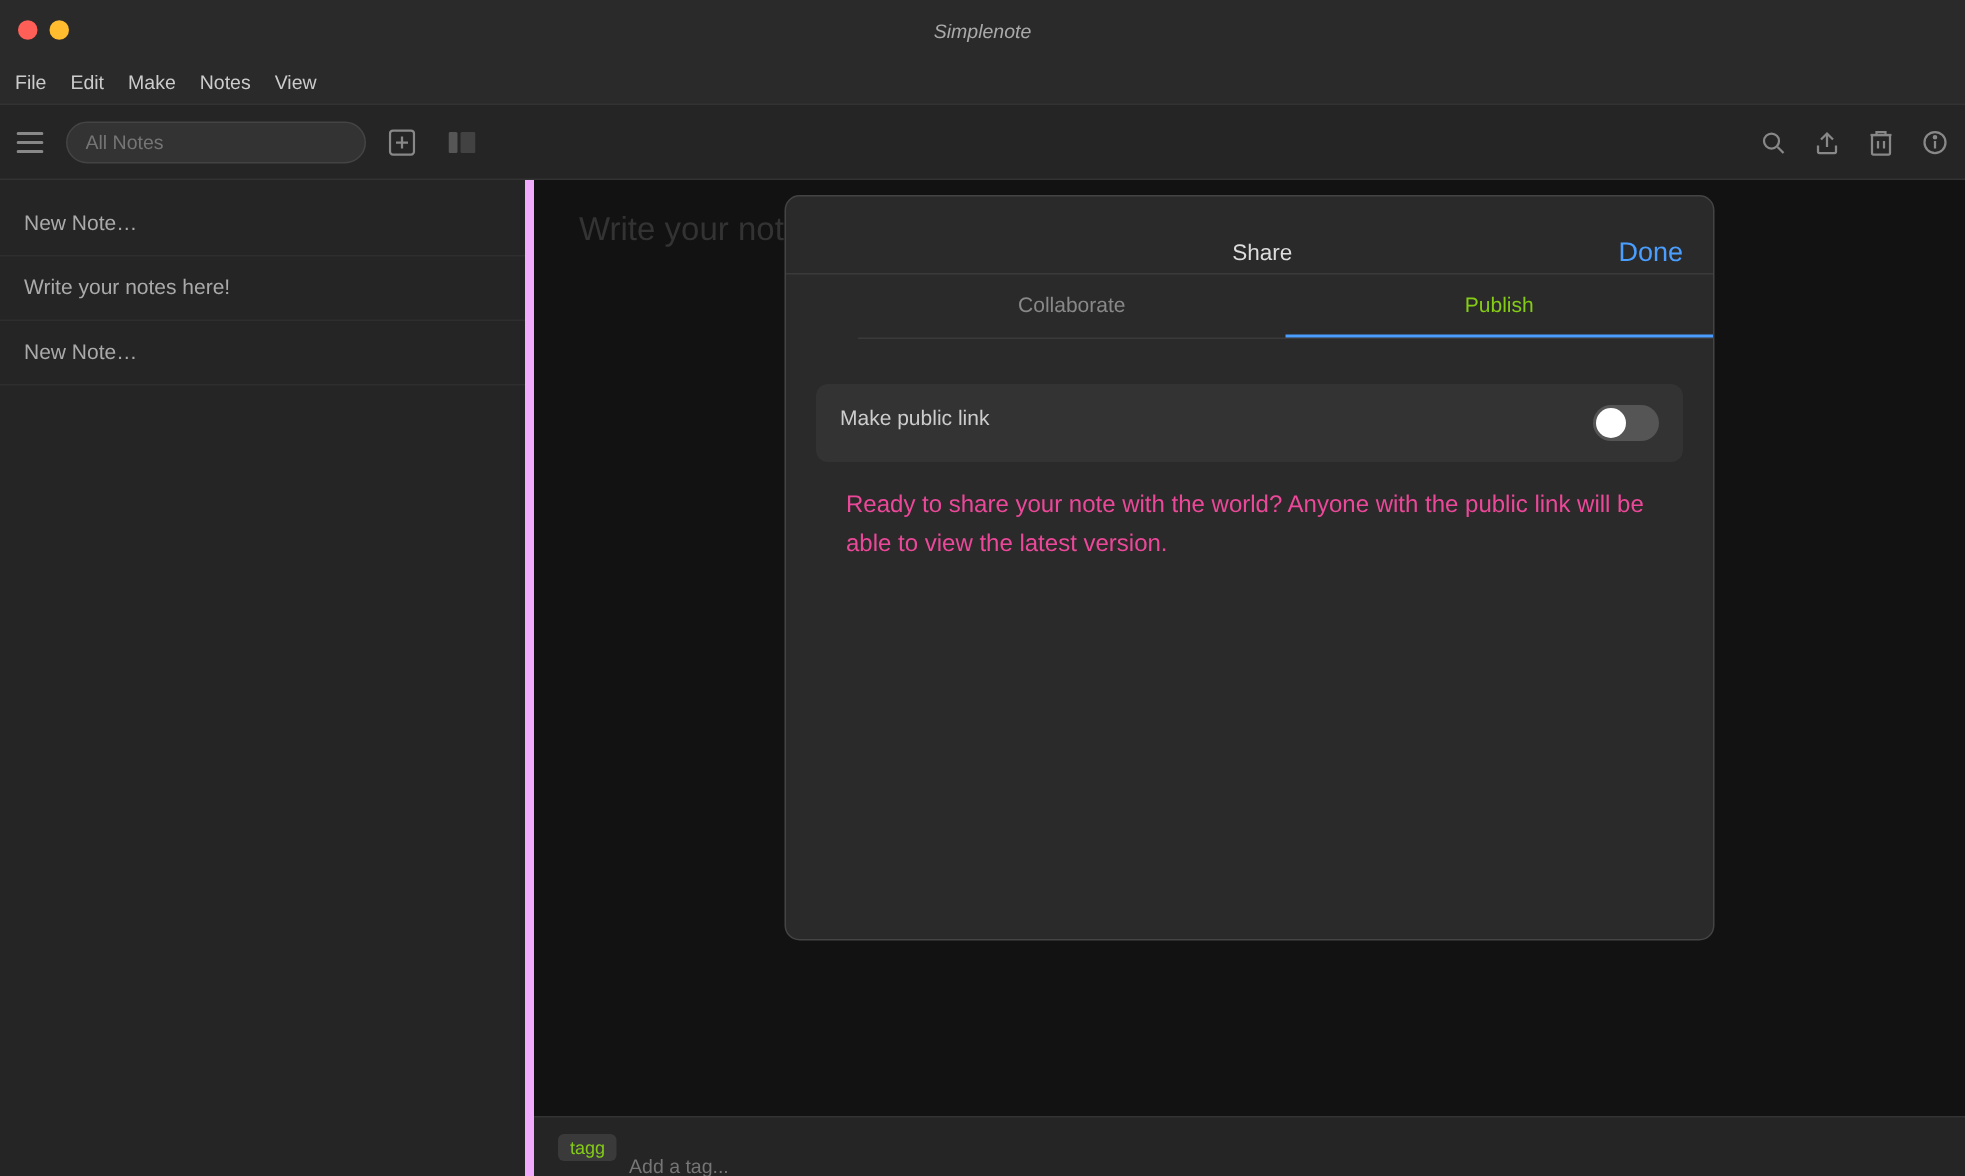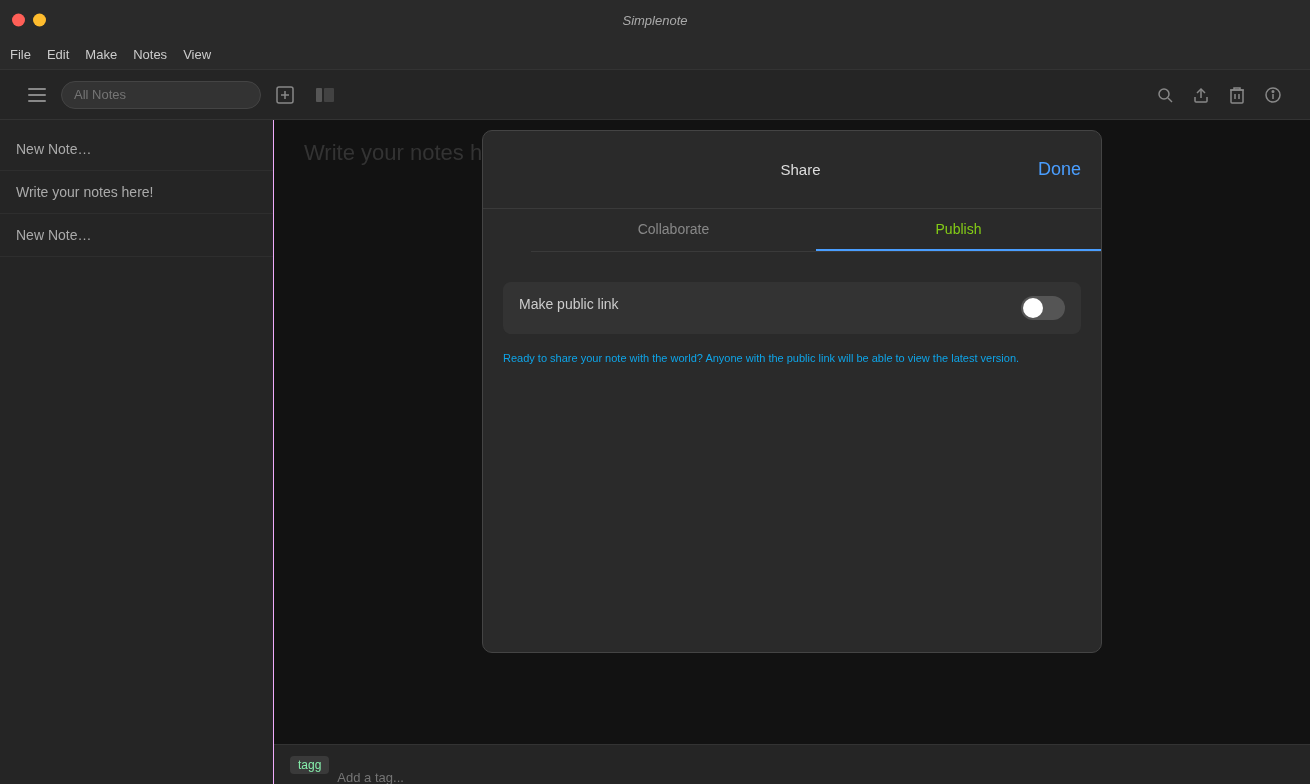--- a/index.html
+++ b/index.html
@@ -59,21 +59,21 @@
       color: #ccc;
       cursor: pointer;
     }
 
     
     .toolbar {
       height: 50px;
       background: #252525;
       display: flex;
       align-items: center;
-      padding: 0 21px;
+      padding: 0 4px;
       border-bottom: 1px solid #333;
       gap: 8px;
     }
     .toolbar-icon {
       width: 32px;
       height: 32px;
       display: flex;
       align-items: center;
       justify-content: center;
       cursor: pointer;
@@ -109,23 +109,23 @@
     }
 
     
     .main-layout {
       display: flex;
       height: calc(784px - 40px - 30px - 50px);
     }
 
     
     .sidebar {
-      width: 274px;
+      width: 356px;
       background: #252525;
-      border-right: 1px solid #f0abfc;
+      border-right: 6px solid #f0abfc;
       overflow-y: auto;
       padding-top: 8px;
     }
 
     .note-item {
       padding: 12px 16px;
       cursor: pointer;
       border-bottom: 1px solid #2e2e2e;
     }
     .note-item-title {
@@ -161,21 +161,21 @@
       display: flex;
       align-items: center;
       padding: 0 16px;
       gap: 8px;
     }
     .tag-badge {
       background: #3a3a3a;
       border-radius: 4px;
       padding: 2px 8px;
       font-size: 12px;
-      color: #86efac;
+      color: #84cc16;
     }
     .tag-input {
       background: transparent;
       border: none;
       outline: none;
       color: #666;
       font-size: 13px;
       margin-top: 25px;
     }
 
@@ -196,22 +196,23 @@
       border-radius: 10px;
       width: 620px;
       border: 1px solid #444;
       overflow: hidden;
     }
 
     .share-modal-header {
       display: flex;
       align-items: center;
       justify-content: space-between;
-      padding: 28px 20px;
+      padding: 3px 20px;
       border-bottom: 1px solid #3a3a3a;
+      margin-top: 24px;
     }
     .share-modal-title {
       font-size: 15px;
       color: #ddd;
       font-weight: 500;
       flex: 1;
       text-align: center;
     }
     .share-done-btn {
       font-size: 18px;
@@ -275,23 +276,24 @@
       height: 20px;
       background: #fff;
       border-radius: 50%;
       position: absolute;
       top: 2px;
       left: 2px;
       transition: left 0.2s;
     }
 
     .share-description {
-      font-size: 11px;
-      color: #0ea5e9;
+      font-size: 16px;
+      color: #ec4899;
       line-height: 1.6;
+      margin-left: 20px;
     }
   </style>
 </head>
 <body>
 
 <div class="titlebar">
   <div class="traffic-lights">
     <div class="traffic-light tl-red"></div>
     <div class="traffic-light tl-yellow"></div>
   </div>

